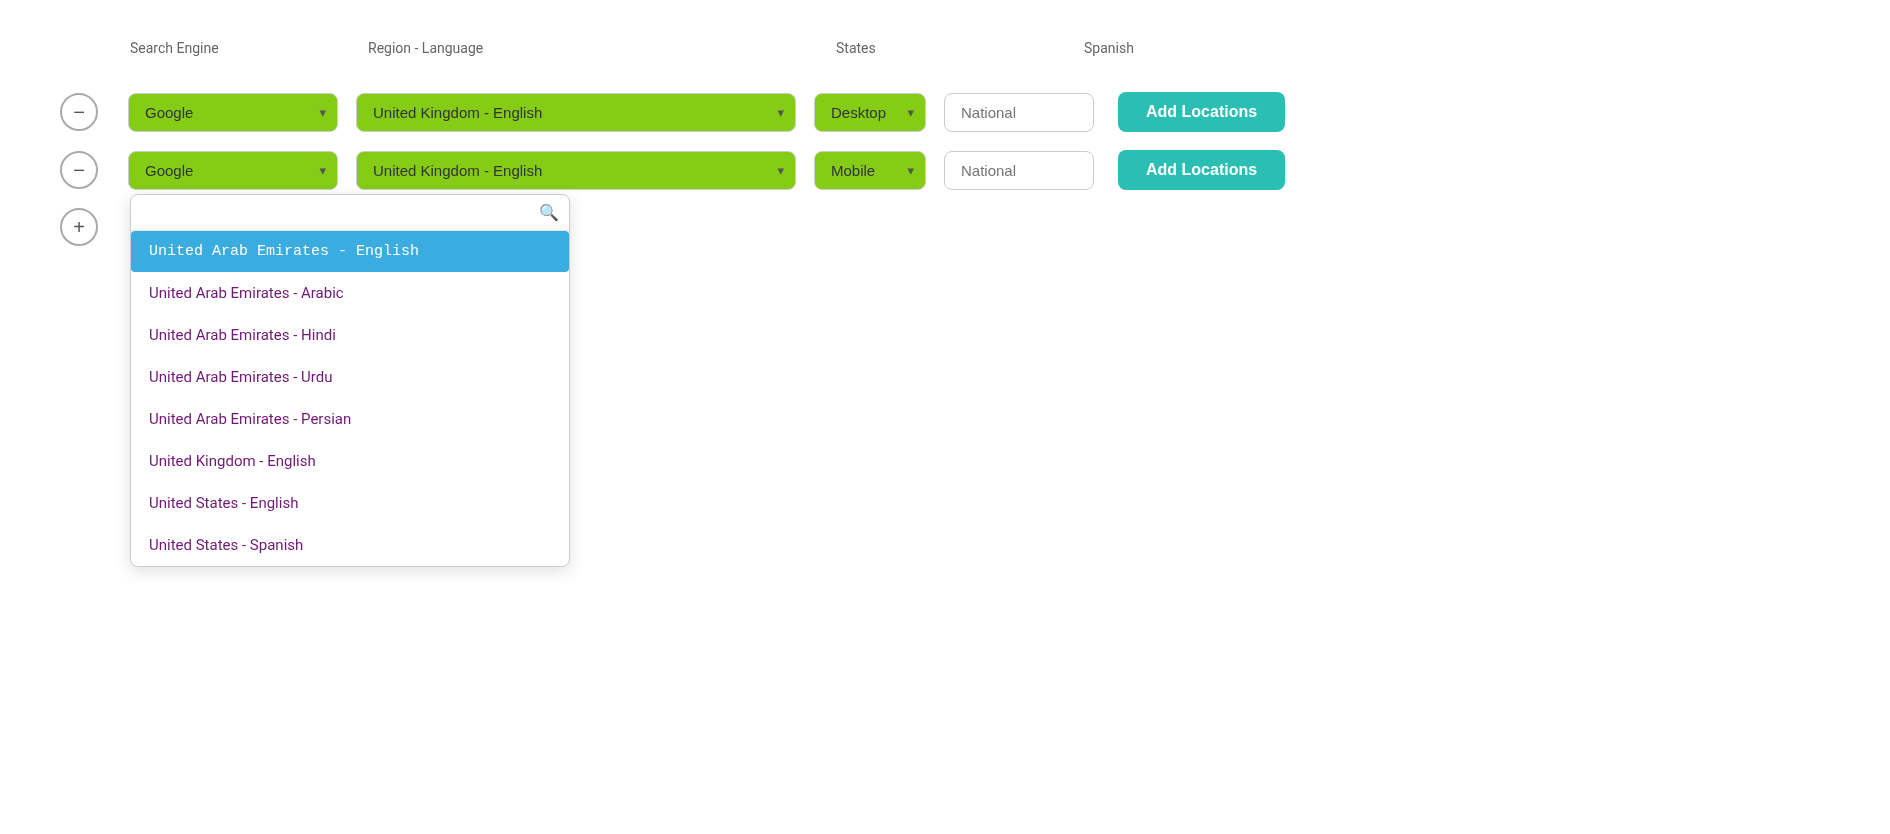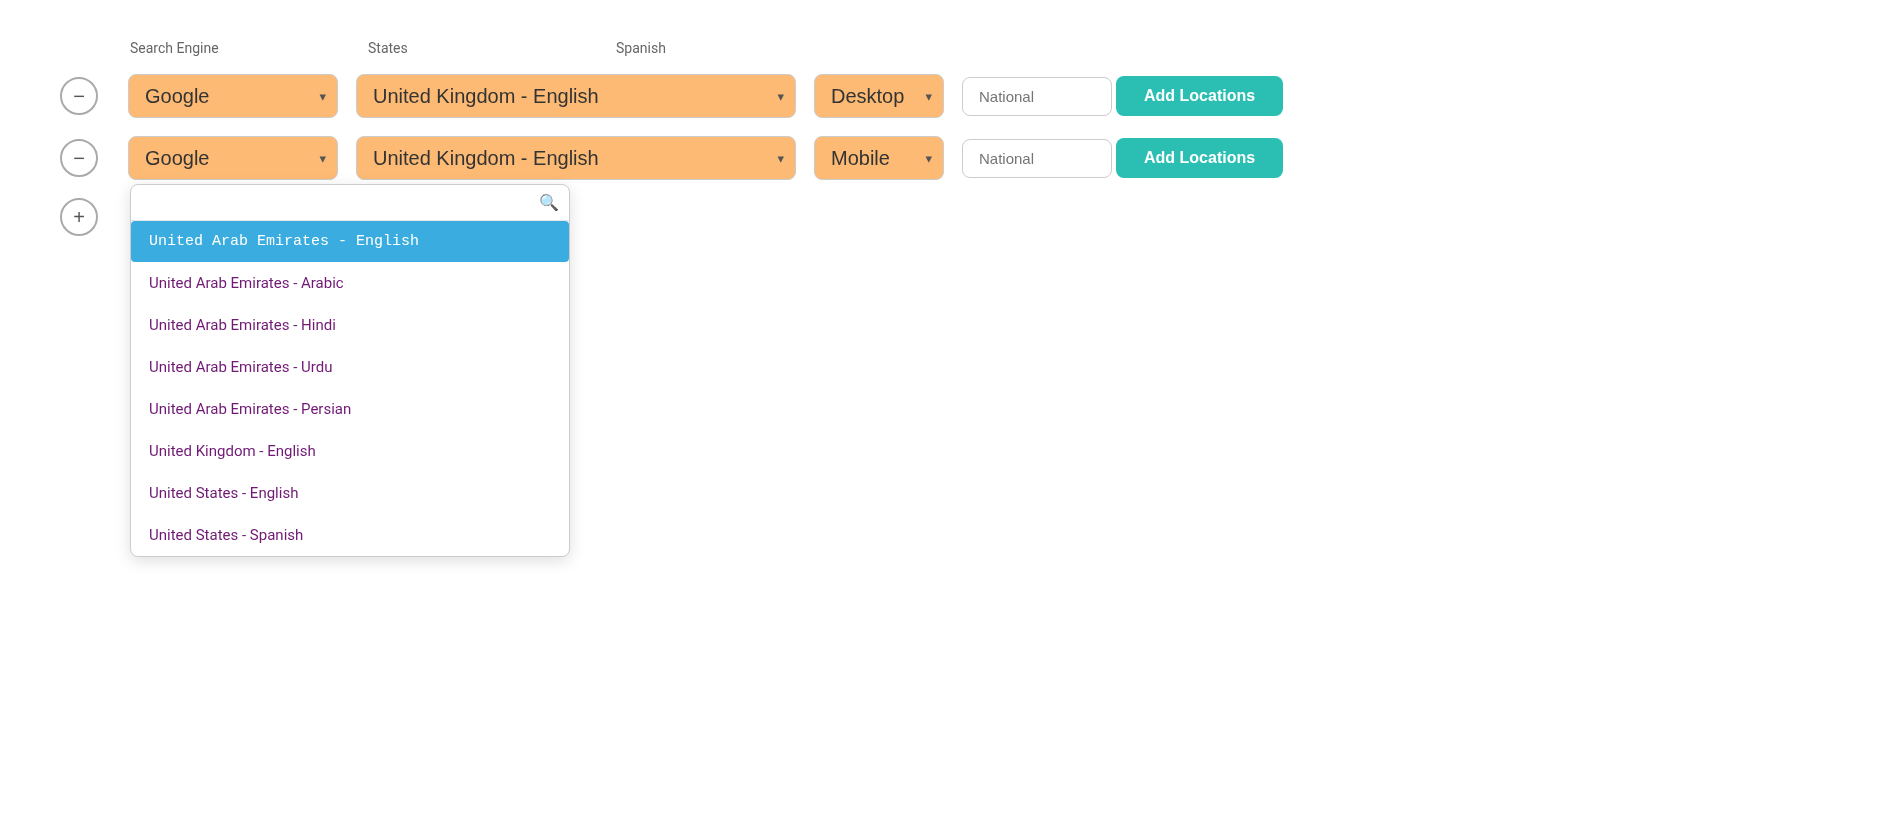--- a/index.html
+++ b/index.html
@@ -9,21 +9,21 @@
       color: #333;
       font-size: 15px;
     }
     .page-container {
       padding: 40px 60px;
       min-height: 834px;
     }
     .column-headers {
       display: flex;
       align-items: flex-start;
-      margin-bottom: 18px;
+      margin-bottom: 36px;
       gap: 0;
     }
     .col-header {
       color: #666;
       font-size: 14px;
       font-weight: 400;
     }
     .col-minus { width: 70px; }
     .col-search-engine { width: 220px; }
     .col-region { width: 450px; margin-left: 18px; }
@@ -68,23 +68,23 @@
     .select-wrapper {
       position: relative;
       display: inline-block;
     }
     .select-wrapper select {
       appearance: none;
       -webkit-appearance: none;
       border: 1.5px solid #ccc;
       border-radius: 8px;
       padding: 10px 38px 10px 16px;
-      font-size: 20px;
+      font-size: 15px;
       color: #333;
-      background: #fdba74;
+      background: #84cc16;
       cursor: pointer;
       outline: none;
     }
     .select-wrapper .chevron {
       position: absolute;
       right: 12px;
       top: 50%;
       transform: translateY(-50%);
       pointer-events: none;
       color: #555;
@@ -109,21 +109,21 @@
     }
     .add-locations-btn {
       background: #2bbfb3;
       color: #fff;
       border: none;
       border-radius: 8px;
       padding: 11px 28px;
       font-size: 16px;
       font-weight: 600;
       cursor: pointer;
-      margin-left: 4px;
+      margin-left: 24px;
       white-space: nowrap;
     }
 
     
     .dropdown-popup {
       position: absolute;
       top: 100%;
       left: 70px; 
       z-index: 100;
       background: #fff;
@@ -181,20 +181,21 @@
     .gap-sm { margin-left: 18px; }
   </style>
 </head>
 <body>
 
 <div class="page-container">
 
   <div class="column-headers">
     <div class="col-minus"></div>
     <div class="col-header col-search-engine">Search Engine</div>
+    <div class="col-header col-region">Region - Language</div>
     <div class="col-header col-device">States</div>
     <div class="col-header col-location">Spanish</div>
   </div>
 
   <div class="row">
     <button class="minus-btn">
       <span>−</span>
     </button>
     <div class="select-wrapper engine-select">
       <select>

